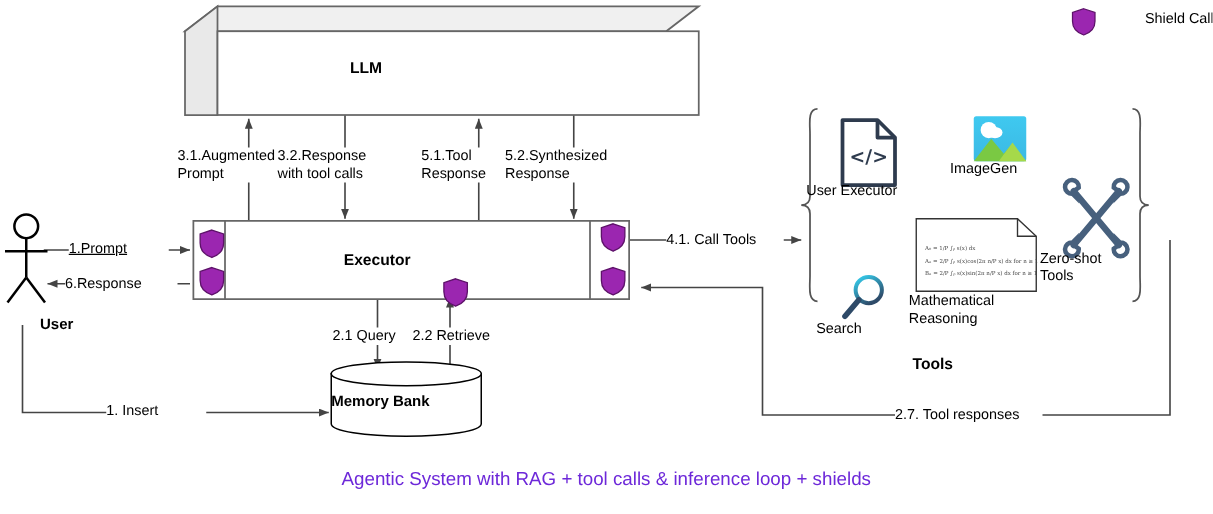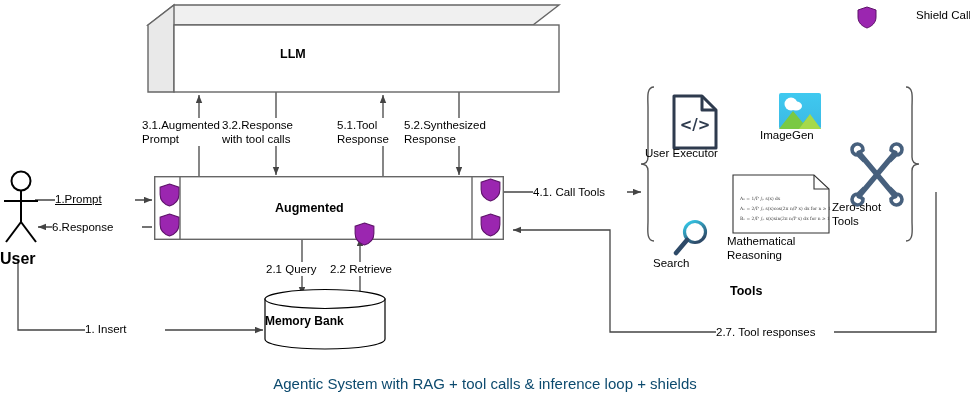--- a/index.html
+++ b/index.html
@@ -6,21 +6,21 @@
   body{width:970px;height:411px;position:relative;overflow:hidden;
        font-family:"Liberation Sans","DejaVu Sans",sans-serif;color:#000;}
   .abs{position:absolute;}
   .lbl{position:absolute;font-size:11.5px;line-height:14px;color:#000;
        text-align:left;white-space:pre-line;background:#fff;}
   .lbl.nb{background:transparent;}
   .bold{font-weight:bold;}
   svg{position:absolute;left:0;top:0;overflow:visible;}
   #edges{width:970px;height:411px;}
   .caption{position:absolute;left:0;width:970px;text-align:center;
-           font-size:15px;color:#0c4a6e;}
+           font-size:15px;color:#6d28d9;}
 </style>
 </head>
 <body>
 
 <svg id="edges" viewBox="0 0 970 411">
   <defs>
     <marker id="ah" markerWidth="9" markerHeight="9" refX="8" refY="3.2" orient="auto" markerUnits="userSpaceOnUse">
       <path d="M0,0 L8,3.2 L0,6.4 z" fill="#444"></path>
     </marker>
     <linearGradient id="magGrad" x1="0" y1="0" x2="0.6" y2="1">
@@ -63,21 +63,21 @@
   <polygon points="0,22 0,89 26,89 26,2" fill="#e9e9e9" stroke="#666" stroke-width="1.4"></polygon>
   <rect x="26" y="22" width="385" height="67" fill="#ffffff" stroke="#666" stroke-width="1.4"></rect>
 </svg>
 <div class="lbl nb bold" style="left:280px;top:47px;width:60px;font-size:12.5px;">LLM</div>
 
 <svg class="abs" style="left:154px;top:176px;width:350px;height:64px;" viewBox="0 0 350 64">
   <rect x="0.7" y="0.7" width="348.6" height="62.6" fill="#fff" stroke="#666" stroke-width="1.4"></rect>
   <line x1="26" y1="0.7" x2="26" y2="63.3" stroke="#666" stroke-width="1.4"></line>
   <line x1="318" y1="0.7" x2="318" y2="63.3" stroke="#666" stroke-width="1.4"></line>
 </svg>
-<div class="lbl nb bold" style="left:275px;top:201px;width:110px;font-size:12.5px;">Augmented</div>
+<div class="lbl nb bold" style="left:275px;top:201px;width:110px;font-size:12.5px;">Executor</div>
 
 <svg class="abs" style="left:159px;top:183px;width:21px;height:24px;" viewBox="0 0 20 23">
     <path d="M10 1 L19 4 V11 C19 17 14.5 20.5 10 22 C5.5 20.5 1 17 1 11 V4 Z" fill="#9B26B0" stroke="#5d1269" stroke-width="1"></path>
   </svg>
 <svg class="abs" style="left:159px;top:213px;width:21px;height:24px;" viewBox="0 0 20 23">
     <path d="M10 1 L19 4 V11 C19 17 14.5 20.5 10 22 C5.5 20.5 1 17 1 11 V4 Z" fill="#9B26B0" stroke="#5d1269" stroke-width="1"></path>
   </svg>
 <svg class="abs" style="left:480px;top:178px;width:21px;height:24px;" viewBox="0 0 20 23">
     <path d="M10 1 L19 4 V11 C19 17 14.5 20.5 10 22 C5.5 20.5 1 17 1 11 V4 Z" fill="#9B26B0" stroke="#5d1269" stroke-width="1"></path>
   </svg>
@@ -96,21 +96,21 @@
 
 <svg class="abs" style="left:2px;top:170px;width:48px;height:75px;" viewBox="0 0 48 75">
   <g stroke="#000" stroke-width="2" fill="none">
     <circle cx="19" cy="11" r="9.5"></circle>
     <line x1="19" y1="21" x2="19" y2="52"></line>
     <line x1="2" y1="31" x2="36" y2="31"></line>
     <line x1="19" y1="52" x2="4" y2="72"></line>
     <line x1="19" y1="52" x2="34" y2="72"></line>
   </g>
 </svg>
-<div class="lbl nb bold" style="left:0px;top:252px;width:48px;font-size:16px;">User</div>
+<div class="lbl nb bold" style="left:0px;top:252px;width:48px;font-size:12px;padding-left:32px;">User</div>
 
 <svg class="abs" style="left:640px;top:85px;width:280px;height:160px;" viewBox="0 0 280 160">
   <path d="M14,2 C6,2 8,14 8,22 V72 C8,78 4,79 1,79 C4,79 8,80 8,86 V136 C8,144 6,156 14,156" fill="none" stroke="#555" stroke-width="1.4"></path>
   <path d="M266,2 C274,2 272,14 272,22 V72 C272,78 276,79 279,79 C276,79 272,80 272,86 V136 C272,144 274,156 266,156" fill="none" stroke="#555" stroke-width="1.4"></path>
 </svg>
 <div class="lbl nb bold" style="left:730px;top:284px;width:110px;font-size:12.5px;">Tools</div>
 
 <svg class="abs" style="left:672px;top:94px;width:46px;height:56px;" viewBox="0 0 46 56">
   <path d="M2,2 H30 L44,16 V54 H2 Z" fill="#fff" stroke="#2E3B4E" stroke-width="3" stroke-linejoin="round"></path>
   <path d="M30,2 V16 H44" fill="none" stroke="#2E3B4E" stroke-width="3" stroke-linejoin="round"></path>

